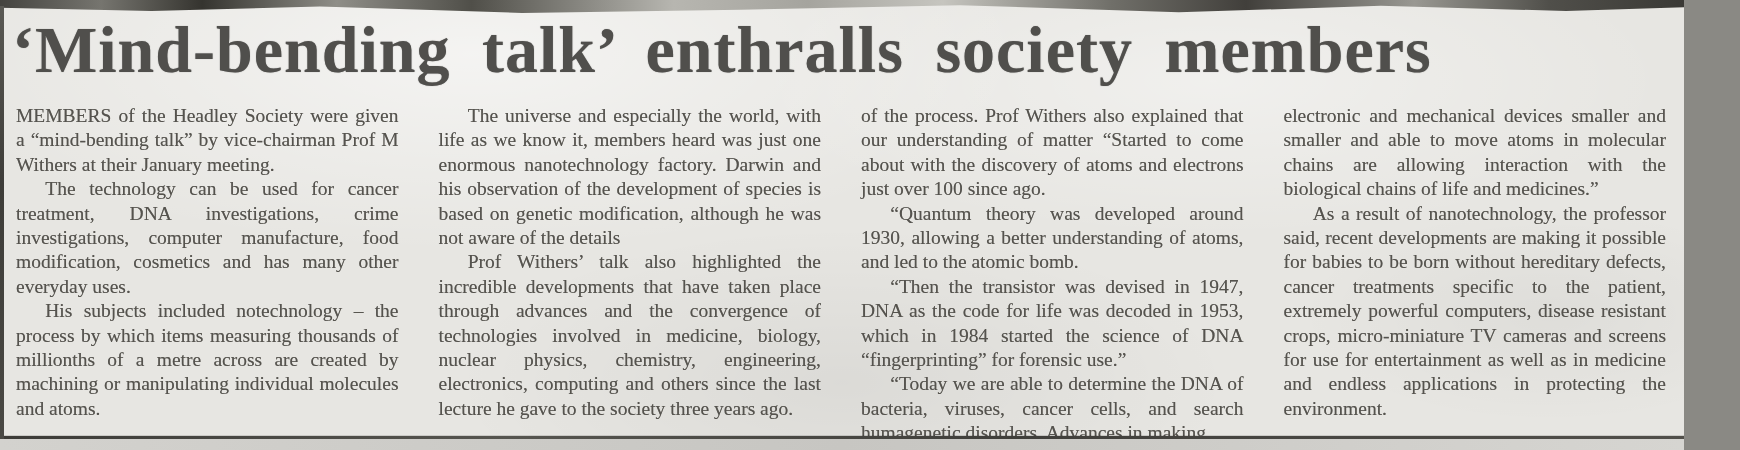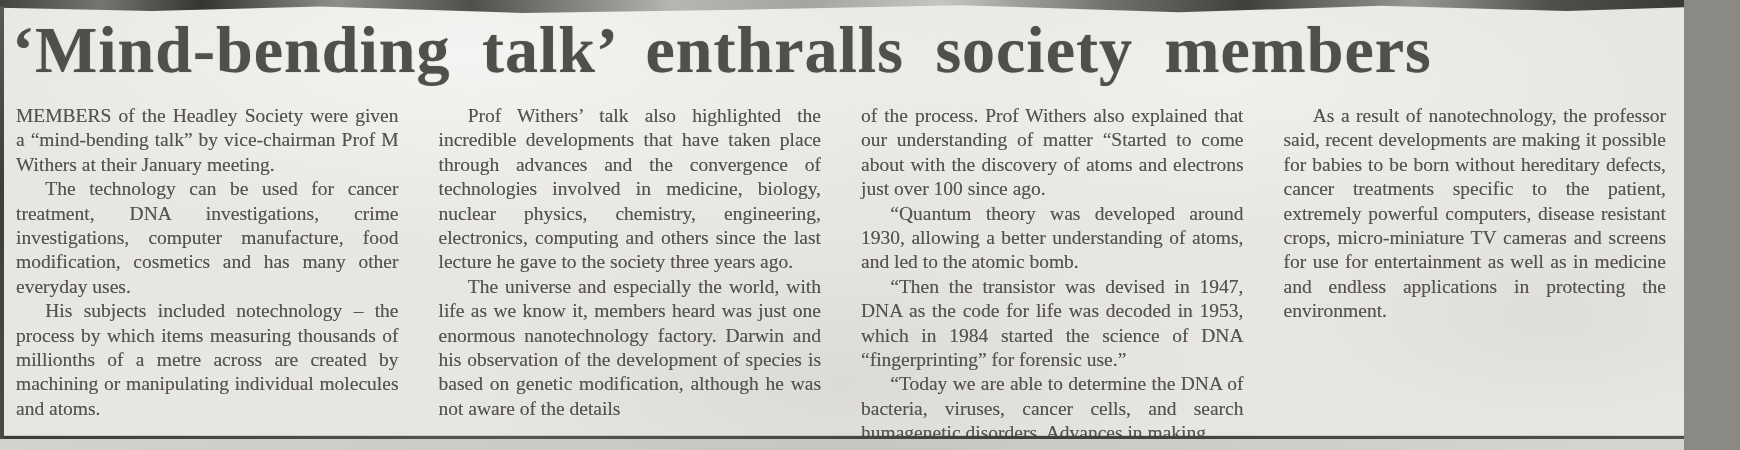--- a/index.html
+++ b/index.html
@@ -60,29 +60,30 @@
 
   <h1 class="headline">‘Mind-bending talk’ enthralls society members</h1>
 
   <div class="columns">
     <div class="col">
         <p class="">MEMBERS of the Headley Society were given a “mind-bending talk” by vice-chairman Prof M Withers at their January meeting.</p>
         <p class="indent">The technology can be used for cancer treatment, DNA investigations, crime investigations, computer manufacture, food modification, cosmetics and has many other everyday uses.</p>
         <p class="indent">His subjects included notechnology – the process by which items measuring thousands of millionths of a metre across are created by machining or manipulating individual molecules and atoms.</p>
       </div>
     <div class="col">
+        <p class="indent">The universe and especially the world, with life as we know it, members heard was just one enormous nanotechnology factory. Darwin and his observation of the development of species is based on genetic modification, although he was not aware of the details</p>
         <p class="indent">Prof Withers’ talk also highlighted the incredible developments that have taken place through advances and the convergence of technologies involved in medicine, biology, nuclear physics, chemistry, engineering, electronics, computing and others since the last lecture he gave to the society three years ago.</p>
-        <p class="indent">The universe and especially the world, with life as we know it, members heard was just one enormous nanotechnology factory. Darwin and his observation of the development of species is based on genetic modification, although he was not aware of the details</p>
       </div>
     <div class="col">
         <p class="">of the process. Prof Withers also explained that our understanding of matter “Started to come about with the discovery of atoms and electrons just over 100 since ago.</p>
         <p class="indent">“Quantum theory was developed around 1930, allowing a better understanding of atoms, and led to the atomic bomb.</p>
         <p class="indent">“Then the transistor was devised in 1947, DNA as the code for life was decoded in 1953, which in 1984 started the science of DNA “fingerprinting” for forensic use.”</p>
         <p class="indent">“Today we are able to determine the DNA of bacteria, viruses, cancer cells, and search humagenetic disorders. Advances in making</p>
       </div>
     <div class="col">
+        <p class="">electronic and mechanical devices smaller and smaller and able to move atoms in molecular chains are allowing interaction with the biological chains of life and medicines.”</p>
         <p class="indent">As a result of nanotechnology, the professor said, recent developments are making it possible for babies to be born without hereditary defects, cancer treatments specific to the patient, extremely powerful computers, disease resistant crops, micro-miniature TV cameras and screens for use for entertainment as well as in medicine and endless applications in protecting the environment.</p>
       </div>
   </div>
 
   <div class="bottom-rule"></div>
   <div class="below-rule"></div>
 </div>
 
 </body></html>

